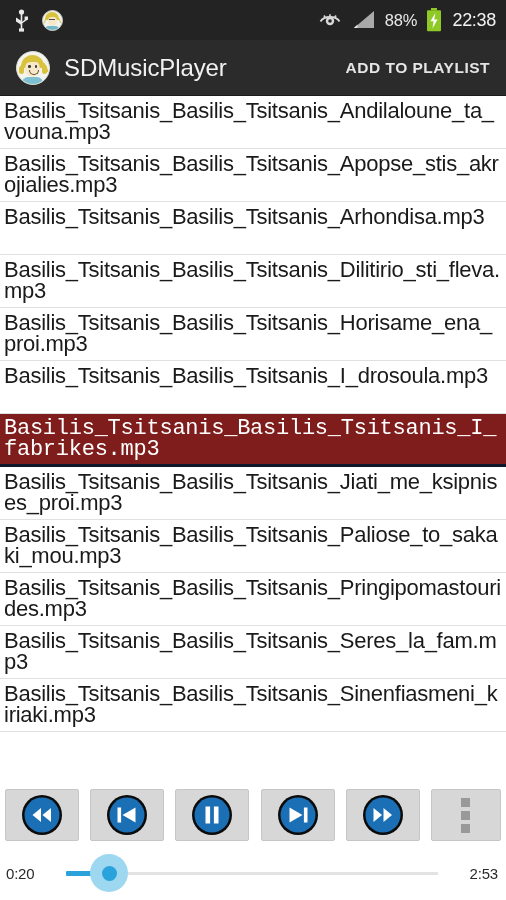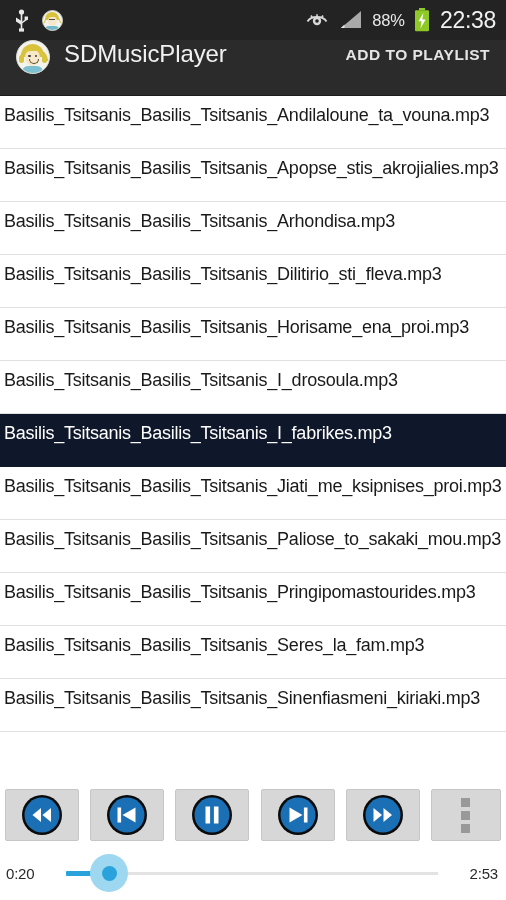--- a/index.html
+++ b/index.html
@@ -86,33 +86,34 @@
   }
   .eye-icon { display:block; }
   .signal-icon { display:block; }
   .battery-pct {
     font-size: 16.5px;
     color: #e9e9e9;
     letter-spacing: -0.1px;
   }
   .battery-icon { display:block; }
   .sb-clock {
-    font-size: 23px;
+    font-size: 18px;
     color: #f2f2f2;
     letter-spacing: -0.3px;
     margin-left: 1px;
     line-height: 1;
   }
 
   
   .actionbar {
     height: 56px;
     flex: 0 0 56px;
     background: #2b2b2b;
     display: flex;
+    align-items: center;
     padding: 0 14px 0 16px;
     box-sizing: border-box;
     border-bottom: 1px solid #1b1b1b;
   }
   .app-logo {
     width: 34px; height: 34px;
     border-radius: 50%;
     background: #f4f4ef;
     border: 1.5px solid #d8d8cf;
     position: relative;
@@ -190,30 +191,31 @@
   .track-row {
     min-height: 53px;
     box-sizing: border-box;
     padding: 4px 4px 0 4px;
     border-bottom: 1px solid #e0e0e0;
     background: #ffffff;
     display: block;
   }
   .track-row .label {
     display: block;
-    font-size: 18px;
-    line-height: 30px;
+    font-size: 22px;
+    line-height: 21px;
     color: #1a1a1a;
     letter-spacing: -0.25px;
     word-break: break-all;
     overflow-wrap: anywhere;
   }
   .track-row.selected {
-    background: #0f172a;
-    border-bottom: 5px solid #0f172a;
+    background: #7f1d1d;
+    border-bottom: 3px solid #0f172a;
+    font-family: Liberation Mono, monospace;
   }
   .track-row.selected .label {
     color: #ffffff;
   }
 
   
   .controls {
     flex: 0 0 62px;
     height: 62px;
     background: #ffffff;

